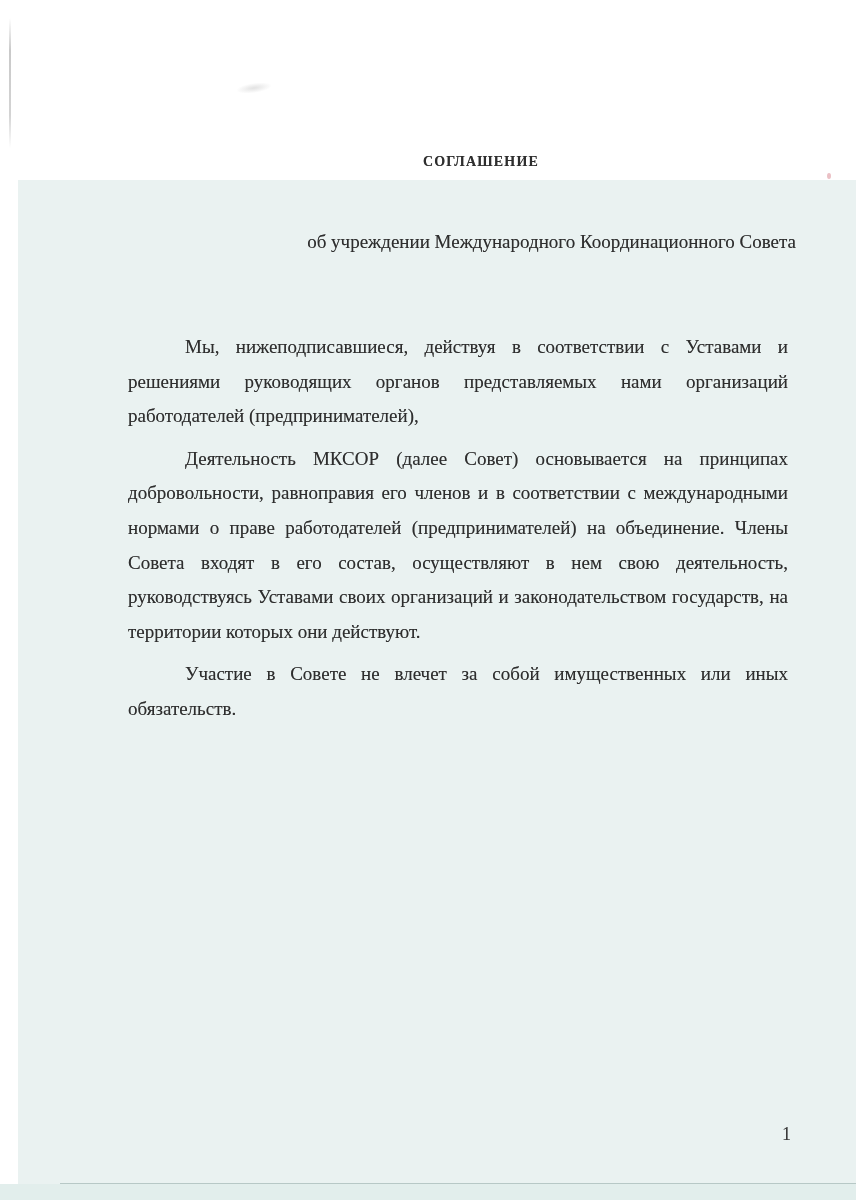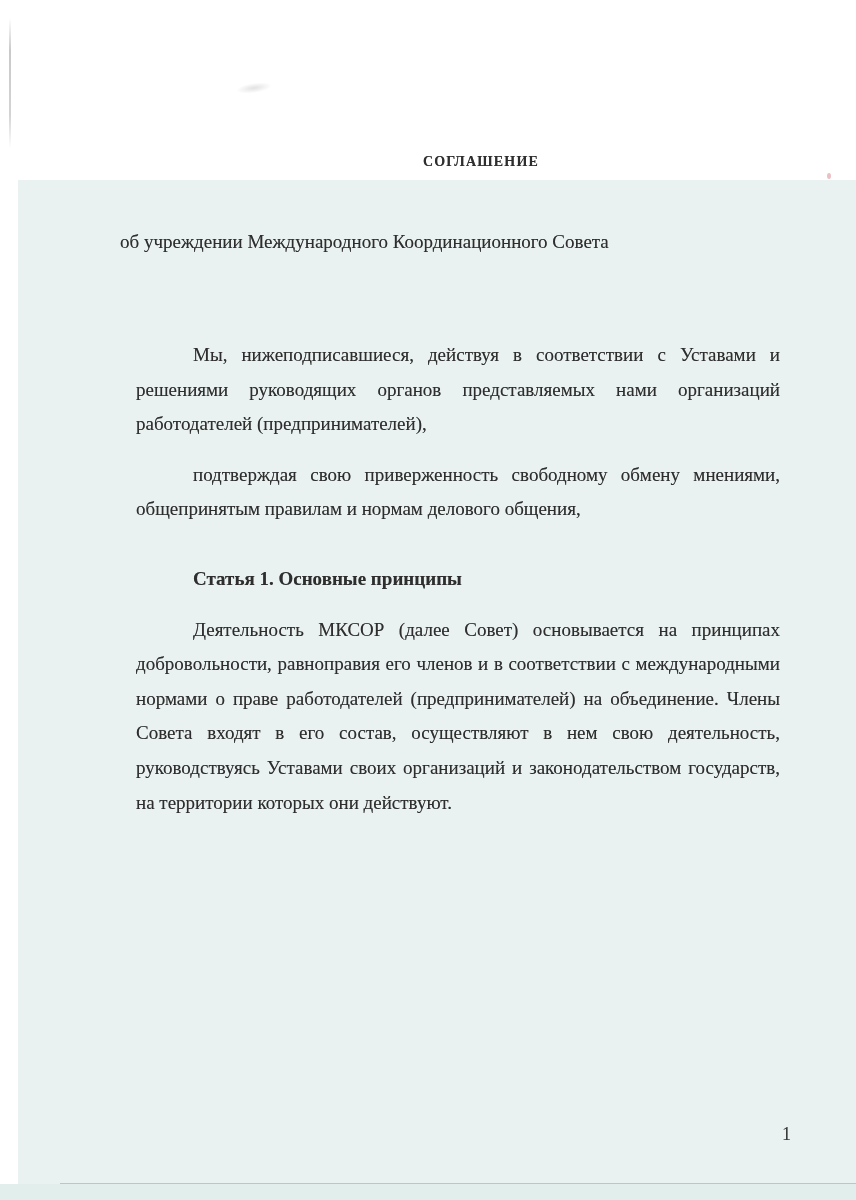--- a/index.html
+++ b/index.html
@@ -81,39 +81,39 @@
     letter-spacing: 1.2px;
     color: #2e2e2e;
     white-space: nowrap;
     text-shadow: 0 0 0.6px rgba(46,46,46,0.55);
   }
   .doc-subtitle {
     position: absolute;
     left: 120px;
     top: 221px;
     width: 676px;
-    text-align: left;
+    text-align: right;
     font-size: 19px;
     line-height: 42px;
     color: #2e2e2e;
     text-shadow: 0 0 0.5px rgba(46,46,46,0.45);
   }
   .doc-body {
     position: absolute;
     left: 120px;
     top: 322px;
     width: 676px;
     font-size: 19px;
     line-height: 34.6px;
     color: #2e2e2e;
     text-align: justify;
     text-shadow: 0 0 0.5px rgba(46,46,46,0.45);
   }
   .doc-body p {
-    margin: 16px;
+    margin: 8px;
     text-indent: 57px;
   }
   .doc-body p.section-heading {
     font-weight: bold;
     margin-top: 35px;
   }
   .page-number {
     position: absolute;
     left: 782px;
     top: 1124px;
@@ -133,18 +133,17 @@
 <div class="speck"></div>
 
 <div class="doc-title">СОГЛАШЕНИЕ</div>
 
 <div class="doc-subtitle">
   <div>об учреждении Международного Координационного Совета</div>
 </div>
 
 <div class="doc-body">
   <p>Мы, нижеподписавшиеся, действуя в соответствии с Уставами и решениями руководящих органов представляемых нами организаций работодателей (предпринимателей),</p>
-  <p>подтверждая свою приверженность свободному обмену мнениями, общепринятым правилам и нормам делового общения,</p>
-  <p class="section-heading">Статья 1. Основные принципы</p>
   <p>Деятельность МКСОР (далее Совет) основывается на принципах добровольности, равноправия его членов и в соответствии с международными нормами о праве работодателей (предпринимателей) на объединение. Члены Совета входят в его состав, осуществляют в нем свою деятельность, руководствуясь Уставами своих организаций и законодательством государств, на территории которых они действуют.</p>
+  <p>Участие в Совете не влечет за собой имущественных или иных обязательств.</p>
 </div>
 
 <div class="page-number">1</div>
 
 </body></html>

